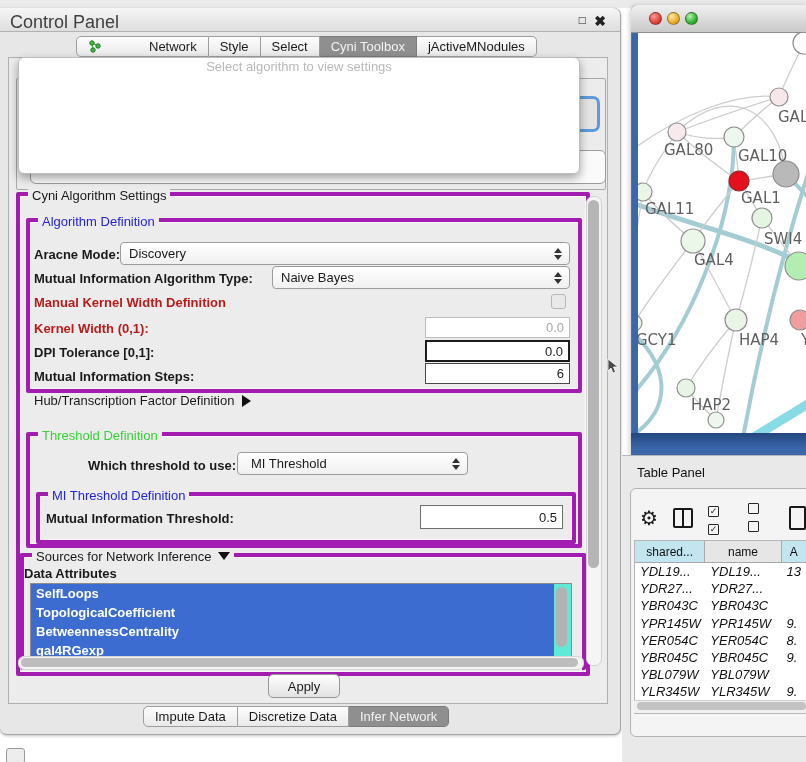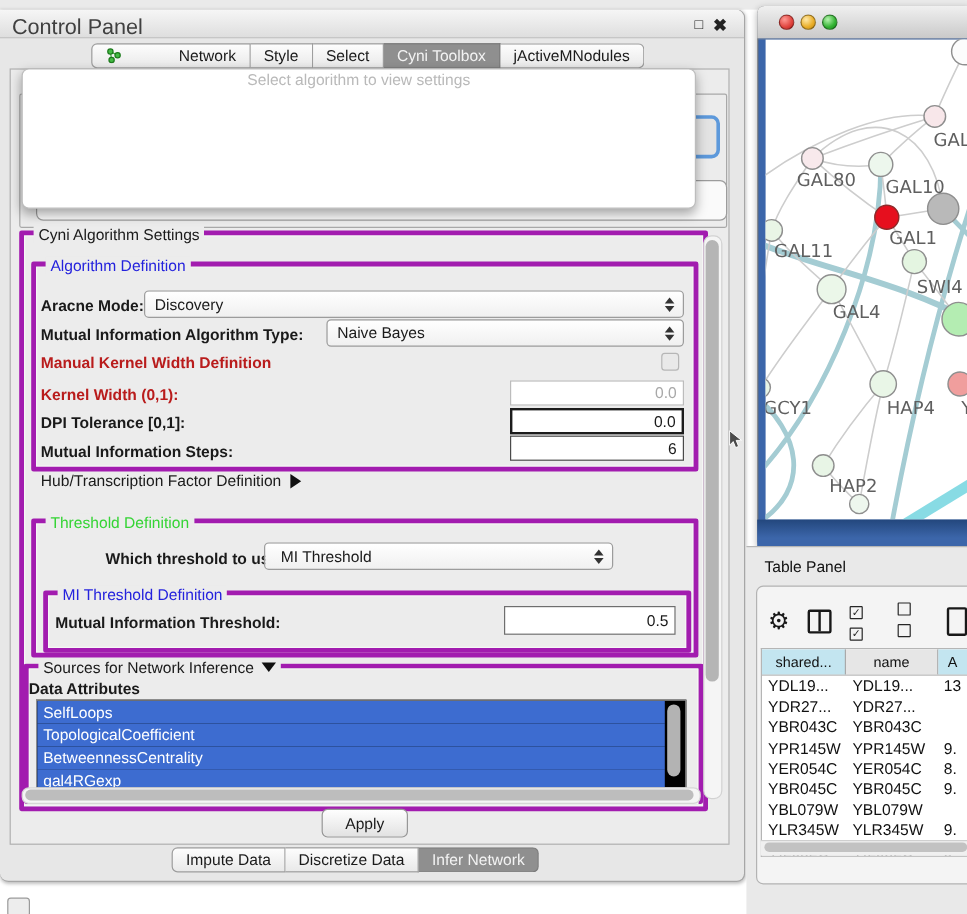--- a/index.html
+++ b/index.html
@@ -76,22 +76,22 @@
   #f-mith{border:1px solid #6e6e6e;}
 
   .checkbox{width:13px;height:13px;border:1px solid #b6b6b6;border-radius:3px;background:#e9e9e9;}
 
   .arrow-right{display:inline-block;width:0;height:0;border-top:6px solid transparent;
                border-bottom:6px solid transparent;border-left:9px solid #111;margin-left:8px;vertical-align:-2px;}
   .arrow-down{display:inline-block;width:0;height:0;border-left:6px solid transparent;
               border-right:6px solid transparent;border-top:8px solid #111;margin-left:6px;vertical-align:1px;}
 
   
-  #attr-list{left:30px;top:583px;width:540px;height:72px;background:#000000;border:1px solid #8a8a8a;
-             overflow:hidden;}
+  #attr-list{left:30px;top:583px;width:540px;height:72px;background:#5eead4;border:1px solid #8a8a8a;
+             overflow:hidden;font-weight:bold;}
   .attr-item{height:19px;line-height:19px;font-size:13px;color:#fff;background:#3d6cd0;
              width:calc(100% - 22px);padding-left:5px;}
   #attr-scroll{position:absolute;right:4px;top:3px;width:11px;height:60px;background:#b3b3b3;border-radius:6px;}
 
   
   .vtrack{left:586px;top:196px;width:14px;height:468px;background:#f5f5f5;border:1px solid #d2d2d2;border-radius:7px;}
   .vthumb{left:588px;top:200px;width:11px;height:368px;background:#b5b5b5;border-radius:6px;}
   .htrack{left:18px;top:656px;width:564px;height:12px;background:#f5f5f5;border:1px solid #d6d6d6;border-radius:6px;}
   .hthumb{left:21px;top:658px;width:557px;height:9px;background:#bdbdbd;border-radius:5px;}
 
@@ -127,21 +127,21 @@
   .doc-icon{width:15px;height:20px;border:2px solid #181818;border-radius:2px;}
 
   #tp-table{left:634px;top:540px;width:172px;height:172px;background:#fff;border:1px solid #b5b5b5;
             border-right:none;overflow:hidden;}
   .th-row{display:flex;height:21px;border-bottom:1px solid #a9a9a9;}
   .th{font-size:12px;display:flex;align-items:center;justify-content:center;
       border-right:1px solid #a9a9a9;box-sizing:border-box;color:#111;}
   .th.hl{background:#c3e5f0;}
   .th.gr{background:#e6e6e6;}
   .tr{display:flex;height:17.2px;font-size:13px;}
-  .td{display:flex;align-items:center;padding-left:5px;box-sizing:border-box;white-space:nowrap;overflow:hidden;color:#111;}
+  .td{display:flex;align-items:center;padding-left:5px;box-sizing:border-box;white-space:nowrap;overflow:hidden;color:#111;font-style:italic;}
   #tp-hscroll-track{left:634px;top:700px;width:172px;height:12px;background:#f0f0f0;border-top:1px solid #cfcfcf;}
   #tp-hscroll{left:637px;top:702px;width:169px;height:8px;background:#c2c2c2;border-radius:4px;}
 
   svg text{font-family:"DejaVu Sans",sans-serif;}
 </style>
 </head>
 <body>
 
 <div id="app">
   <div class="abs top-strip"></div>
@@ -226,21 +226,21 @@
   <div class="abs field" id="f-steps" style="left:425px;top:363px;width:145px;height:21px;">6</div>
 
   <div class="abs" style="left:34px;top:393px;font-size:13px;">
     <span>Hub/Transcription Factor Definition</span><span class="arrow-right"></span>
   </div>
 
   <div class="abs groupbox" id="gb-thr">
     <span class="gb-title t-green">Threshold Definition</span>
   </div>
   <div class="abs flabel" style="left:88px;top:458px;">Which threshold to use:</div>
-  <div class="abs combo" style="left:220px;top:452px;width:291px;height:23px;padding-left:13px;">
+  <div class="abs combo" style="left:237px;top:452px;width:231px;height:23px;padding-left:13px;">
     <span>MI Threshold</span>
     <span class="stepper">
         <span class="tri-up"></span>
         <span class="tri-dn"></span>
       </span>
   </div>
   <div class="abs groupbox" id="gb-mi">
     <span class="gb-title t-blue">MI Threshold Definition</span>
   </div>
   <div class="abs flabel" style="left:46px;top:511px;">Mutual Information Threshold:</div>

